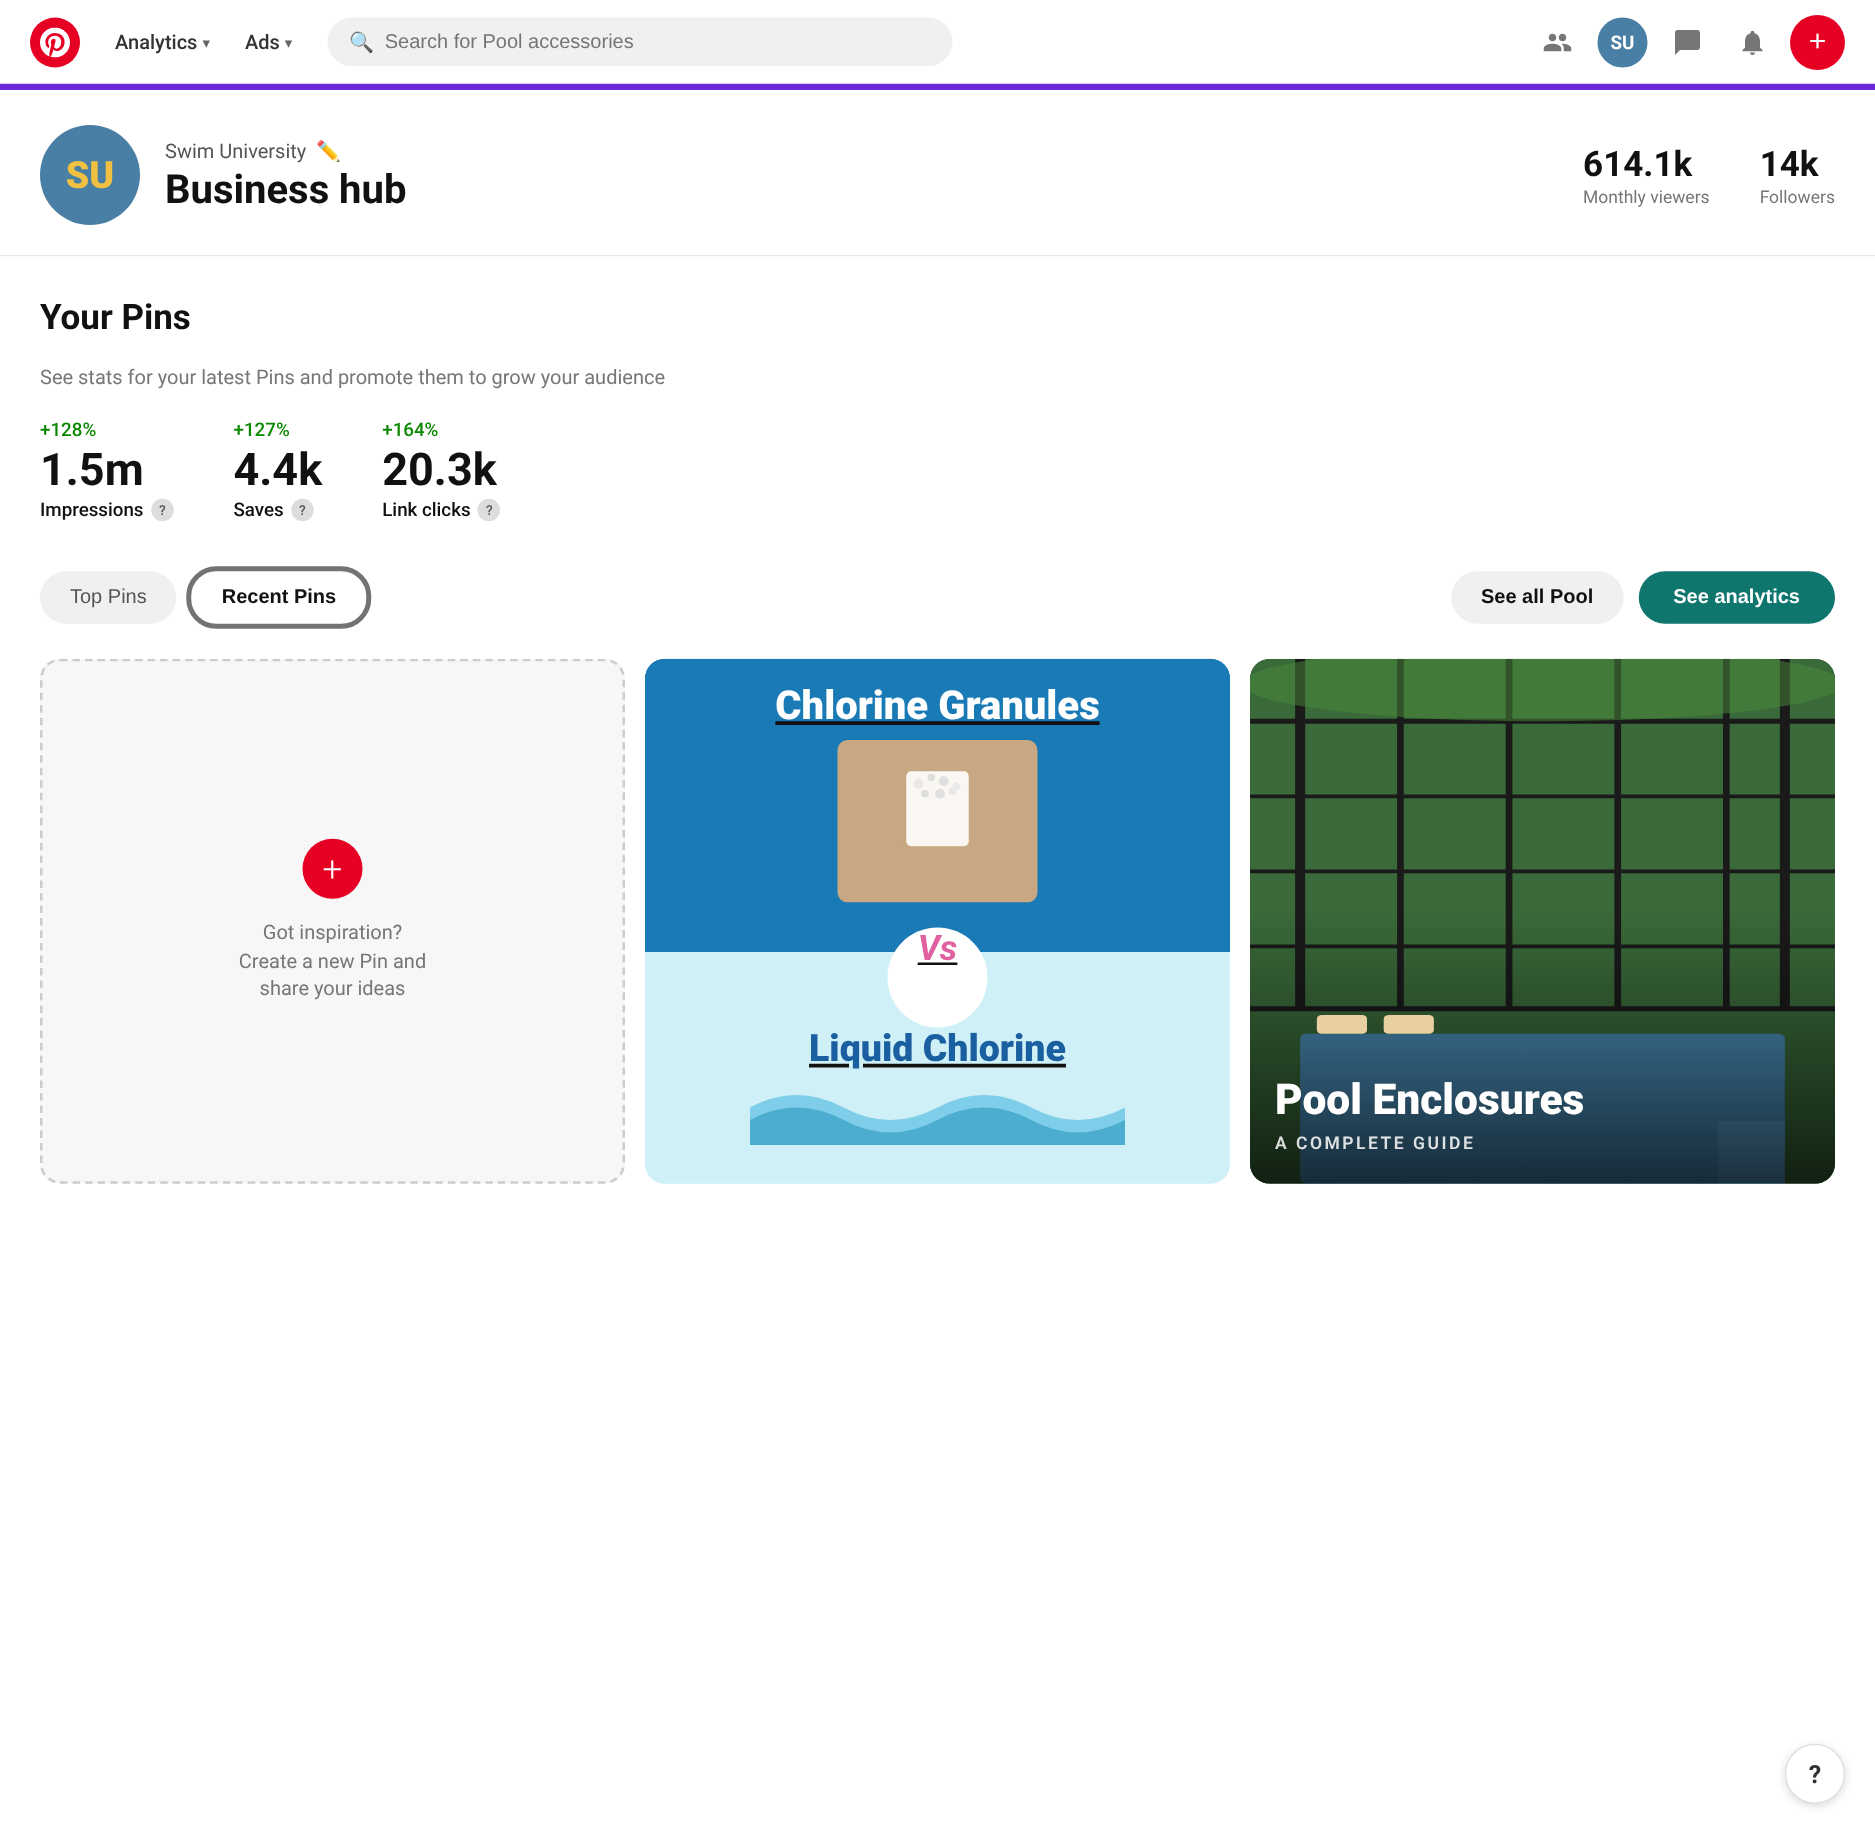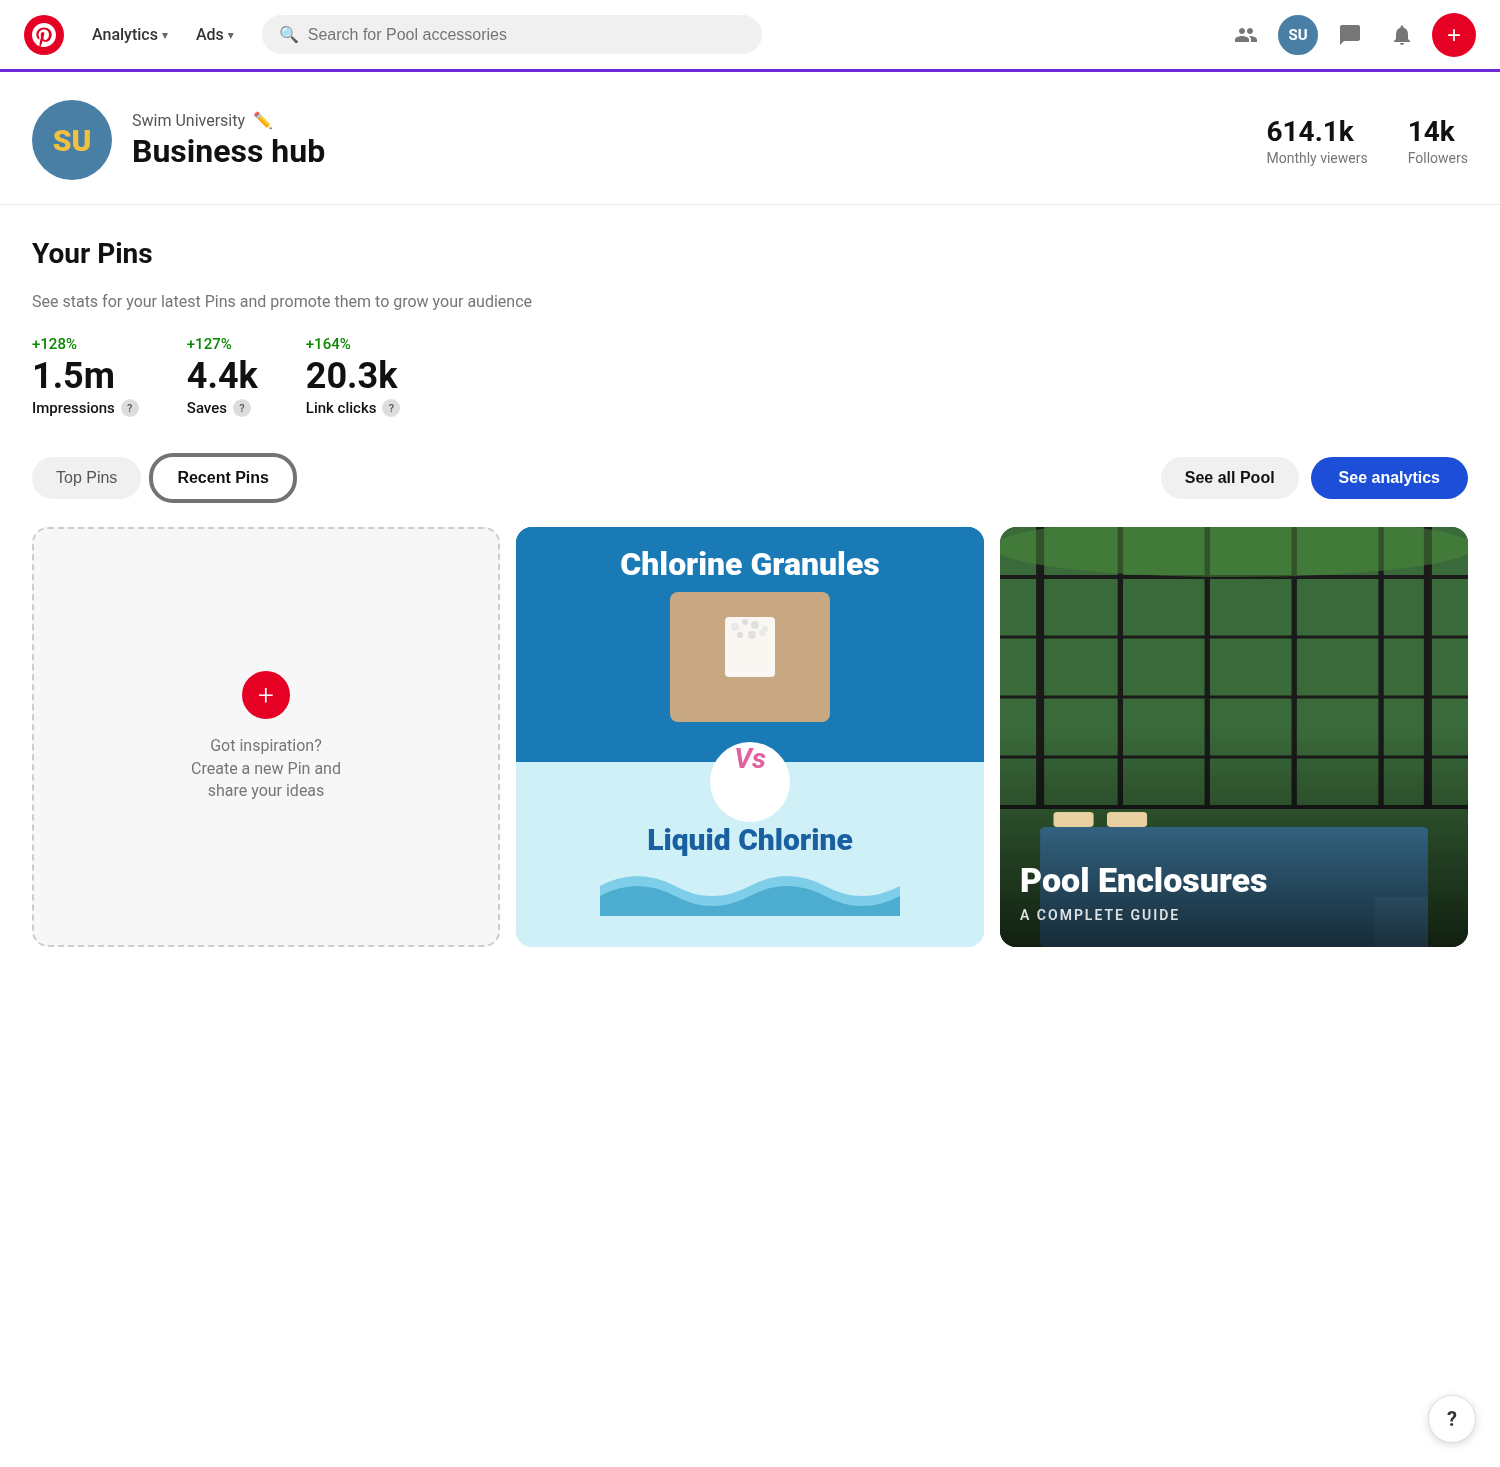--- a/index.html
+++ b/index.html
@@ -4,21 +4,21 @@
   <style>
     * { box-sizing: border-box; margin: 0; padding: 0; }
     body { font-family: -apple-system, BlinkMacSystemFont, 'Segoe UI', Roboto, sans-serif; background: #fff; color: #111; }
 
     
     .header {
       display: flex;
       align-items: center;
       padding: 0 24px;
       height: 72px;
-      border-bottom: 3px solid #6d28d9;
+      border-bottom: 5px solid #6d28d9;
       gap: 16px;
       position: sticky;
       top: 0;
       background: #fff;
       z-index: 100;
     }
     .logo-wrap {
       flex-shrink: 0;
     }
     .logo-circle {
@@ -223,36 +223,37 @@
       background: #f0f0f0;
       color: #111;
       border: none;
     }
     .see-analytics-btn {
       padding: 12px 28px;
       border-radius: 24px;
       font-size: 16px;
       font-weight: 600;
       cursor: pointer;
-      background: #1d4ed8;
+      background: #0f766e;
       color: #fff;
       border: none;
     }
 
     
     .pins-grid {
       display: grid;
       grid-template-columns: repeat(3, 1fr);
       gap: 16px;
     }
     .pin-card {
       border-radius: 16px;
       overflow: hidden;
       cursor: pointer;
       position: relative;
+      text-decoration: underline;
     }
     .pin-card-create {
       border: 2px dashed #ccc;
       background: #f7f7f7;
       border-radius: 16px;
       display: flex;
       flex-direction: column;
       align-items: center;
       justify-content: center;
       min-height: 420px;

